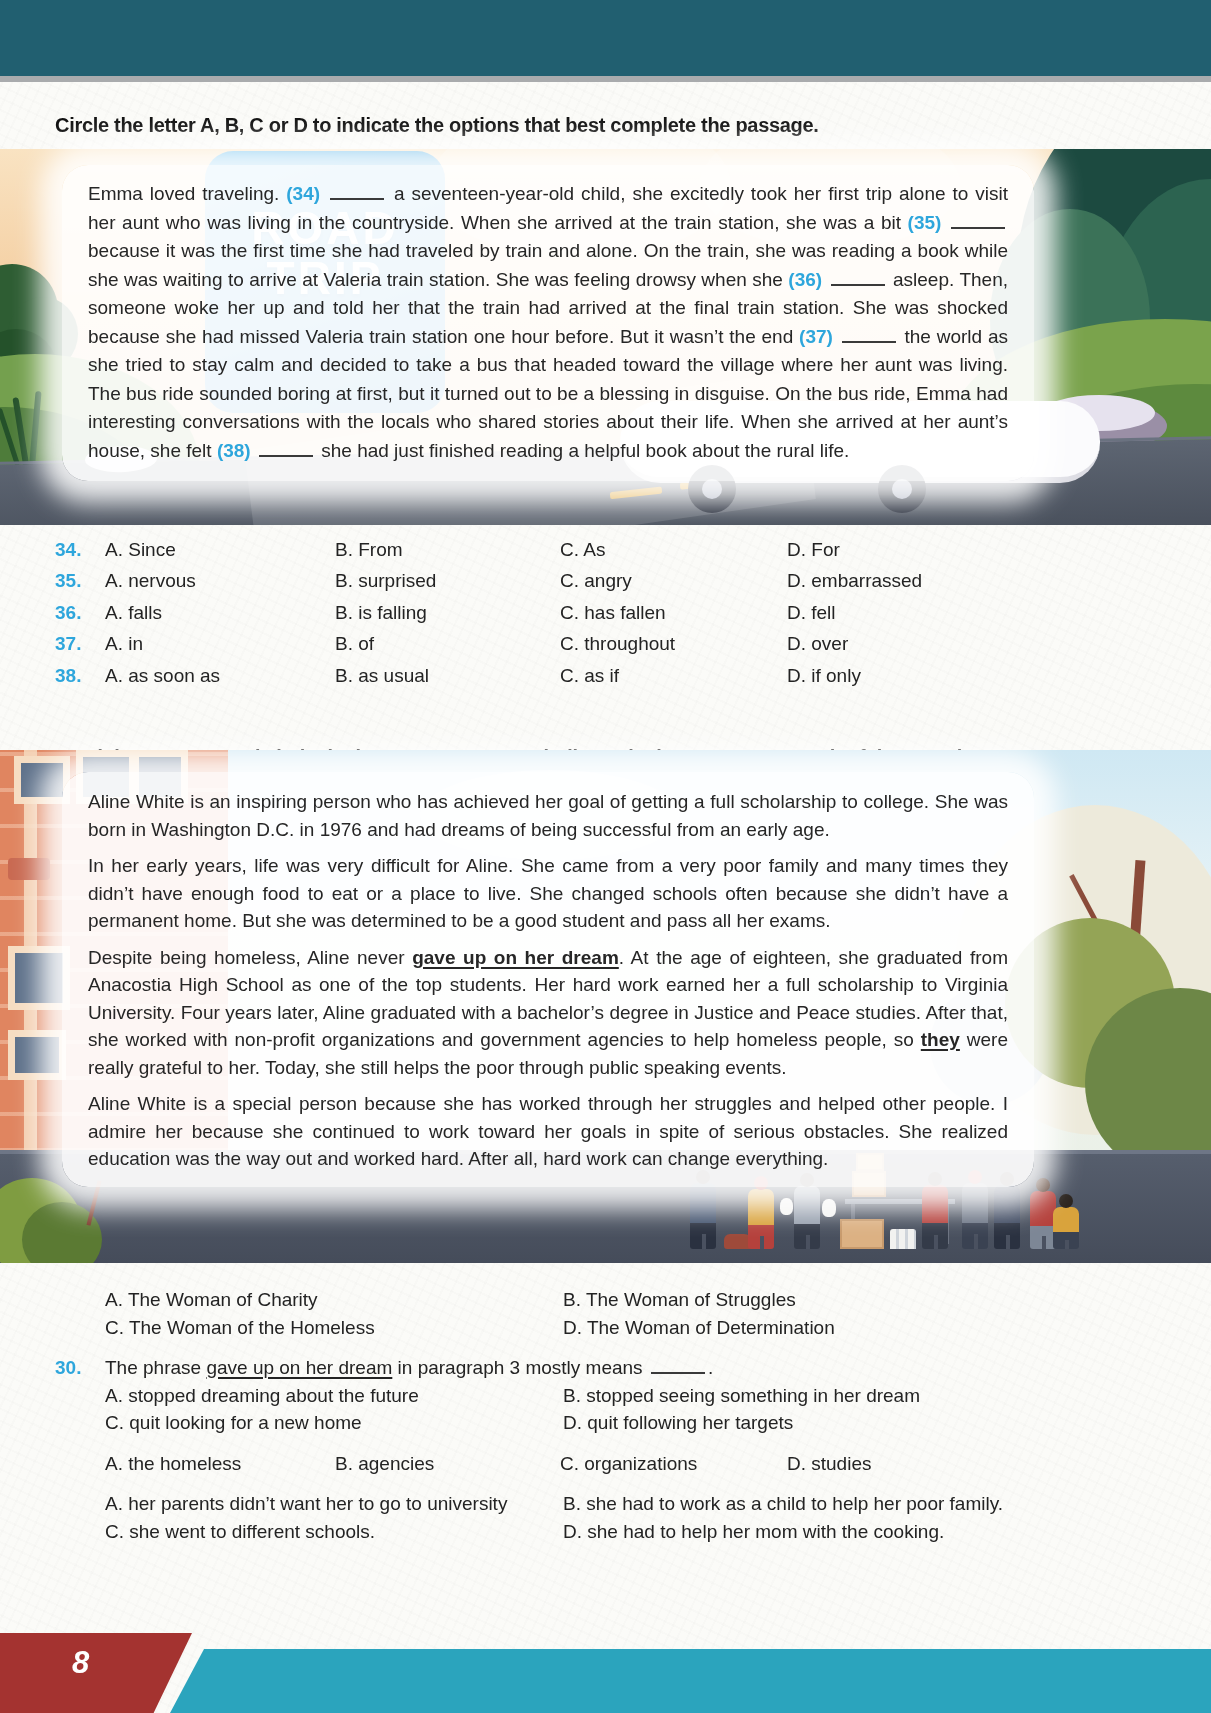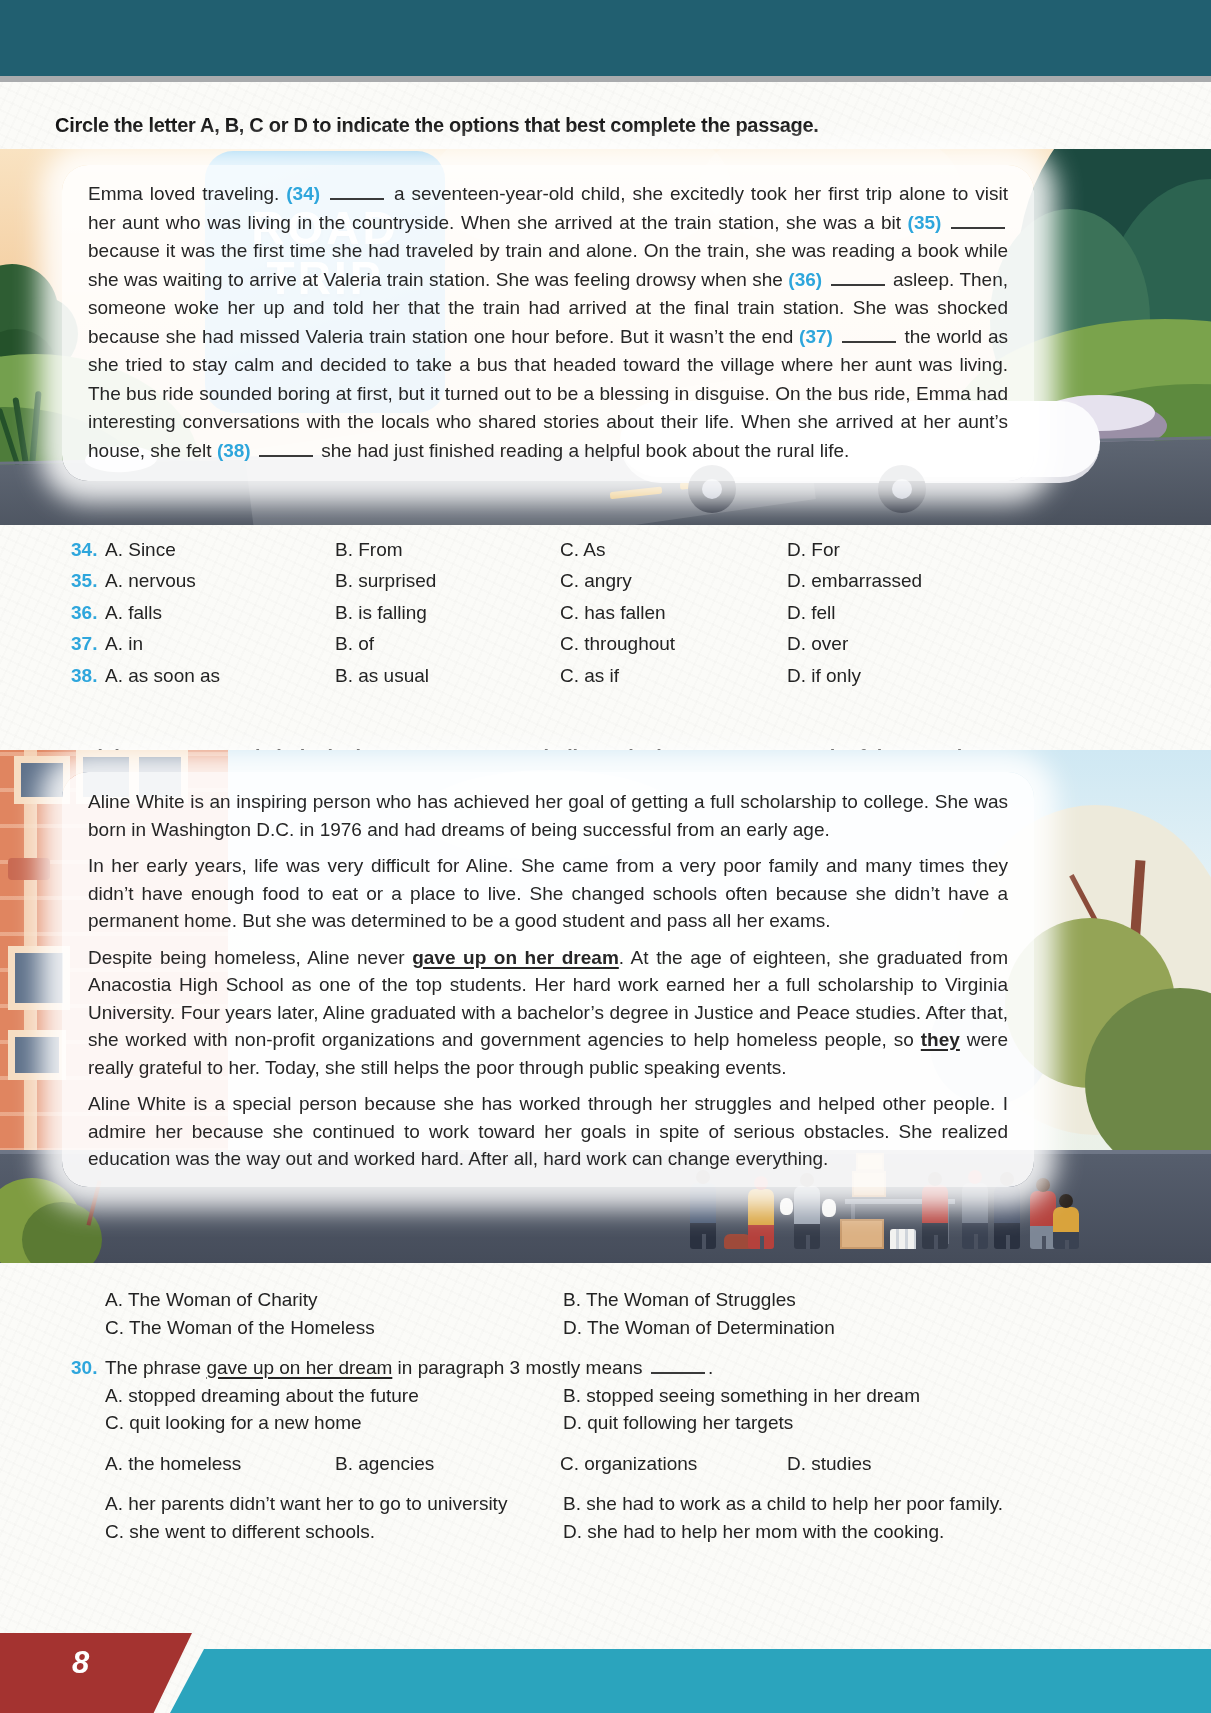--- a/index.html
+++ b/index.html
@@ -43,21 +43,21 @@
   #panel2{top:772px;padding:16px 26px 14px 26px;line-height:27.5px;}
   #panel2 p{margin-bottom:9px;}
   #panel2 p:last-child{margin-bottom:0;}
   .cnum{color:var(--accent);font-weight:600;}
   .blank{display:inline-block;width:54px;height:0.8em;border-bottom:2px solid #3a3a3a;margin:0 3px;}
   .ul{text-decoration:underline;text-underline-offset:3px;text-decoration-thickness:1.5px;}
   strong.ul{font-weight:700;}
   
   #quiz1{position:absolute;top:534px;left:0;right:0;z-index:6;}
   .qrow{display:grid;grid-template-columns:50px 230px 225px 227px 1fr;padding-left:55px;height:31.5px;align-items:center;font-size:19px;}
-  .qn{color:var(--accent);font-weight:700;margin-left:16px;}
+  .qn{color:var(--accent);font-weight:700;}
   #quiz2{position:absolute;top:1278px;left:0;right:30px;padding-left:55px;z-index:6;font-size:19px;}
   .q2{margin-top:13px;}
   .q2:first-child{margin-top:8px;}
   .q2head{display:grid;grid-template-columns:50px 1fr;line-height:27.5px;}
   .opts{margin-left:50px;display:grid;line-height:27.5px;}
   .cols2{grid-template-columns:458px 1fr;}
   .cols4{grid-template-columns:230px 225px 227px 1fr;}
   
   .building{position:absolute;left:0;top:0;width:228px;height:402px;background:#e08560;
     background-image:repeating-linear-gradient(0deg, rgba(255,235,215,.35) 0 4px, transparent 4px 36px);}

